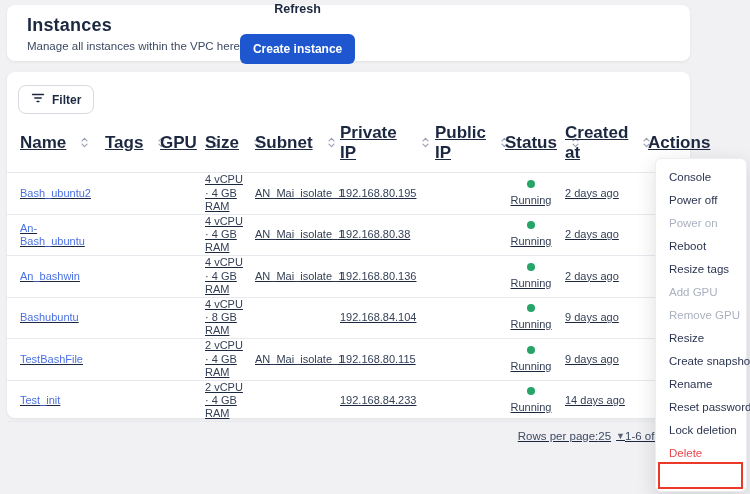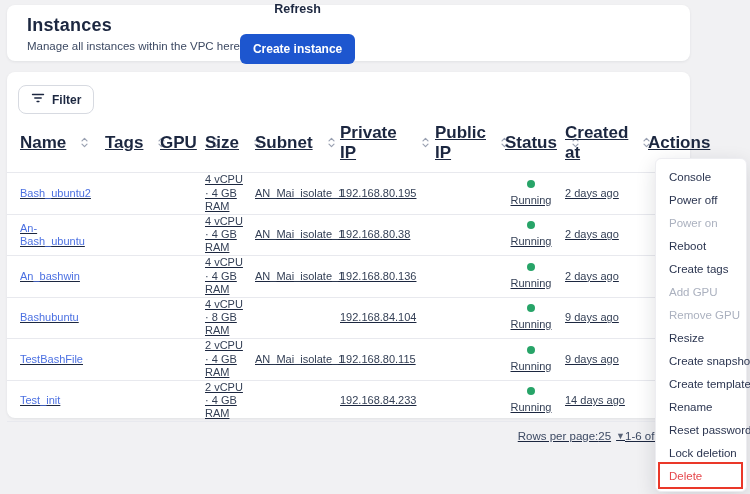--- a/index.html
+++ b/index.html
@@ -294,31 +294,30 @@
 <div class="context-menu">
   <div>
   <div class="menu-item">Console</div>
 
   <div class="menu-item">Power off</div>
 
   <div class="menu-item disabled">Power on</div>
 
   <div class="menu-item">Reboot</div>
 
-  <div class="menu-item">Create tags</div>
+  <div class="menu-item">Resize tags</div>
 
   <div class="menu-item disabled">Add GPU</div>
 
   <div class="menu-item disabled">Remove GPU</div>
 
   <div class="menu-item">Resize</div>
 
   <div class="menu-item">Create snapshot</div>
 
-  <div class="menu-item">Create template</div>
 
   <div class="menu-item">Rename</div>
 
   <div class="menu-item">Reset password</div>
 
   <div class="menu-item">Lock deletion</div>
 
   <div class="menu-item danger">Delete</div>
 </div>
   <div class="menu-highlight" style="border-color: rgb(234, 56, 41);"></div>

